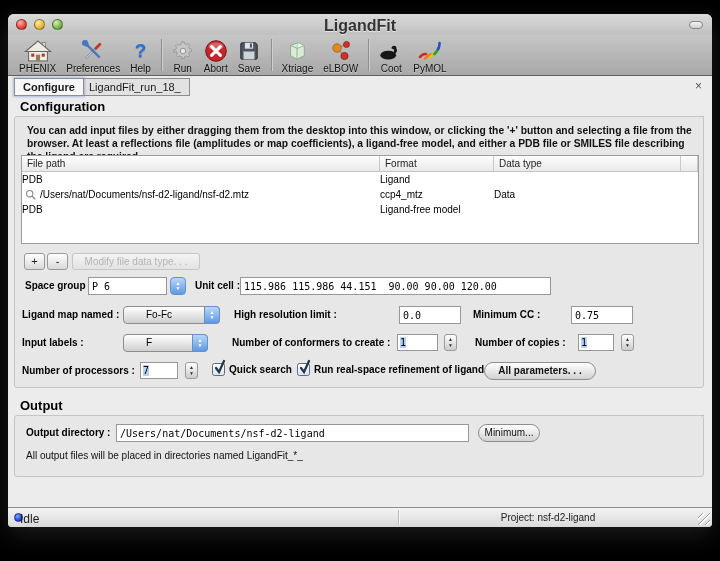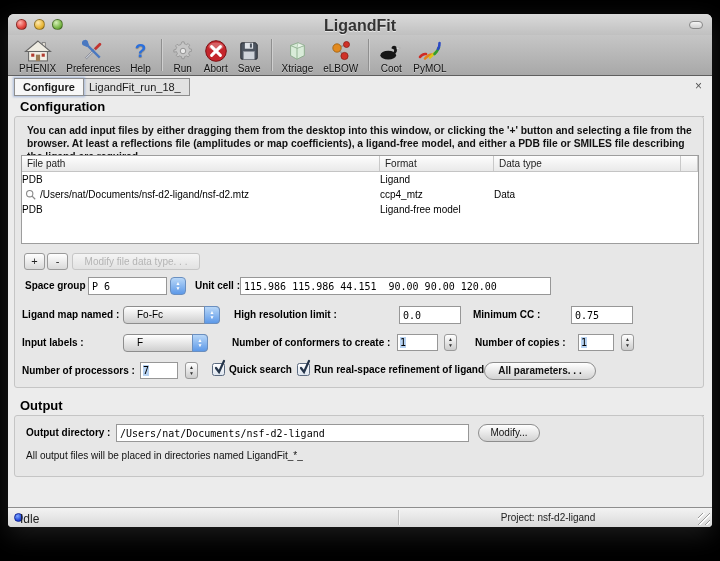--- a/index.html
+++ b/index.html
@@ -93,21 +93,21 @@
     font-size:10px; padding:0 3px; color:#000; }
   .spin-field { position:absolute; height:17px; border:1px solid #979797; background:#fff;
     font-family:"DejaVu Sans Mono",monospace; font-size:10px; line-height:15px; padding:0 2px; }
   .spin-field .sel { background:#b6d2f2; }
   .stepper-blue { position:absolute; width:16px; height:18px; border:1px solid #6a8fc0;
     border-radius:4px; background:linear-gradient(#b8d7f8,#5d99e8);
     display:flex; flex-direction:column; align-items:center; justify-content:center;
     color:#fff; font-size:5px; line-height:5px; cursor:default; }
   .combo { position:absolute; height:18px; border:1px solid #8d8d8d; border-radius:4px;
     background:linear-gradient(#ffffff,#cfcfcf); font-size:10px; line-height:16px;
-    padding-left:13px; color:#000; cursor:default; }
+    padding-left:22px; color:#000; cursor:default; }
   .combo .cap { position:absolute; right:-1px; top:-1px; width:16px; height:18px;
     border:1px solid #6a8fc0; border-radius:0 4px 4px 0;
     background:linear-gradient(#b8d7f8,#5d99e8); display:flex; flex-direction:column;
     align-items:center; justify-content:center; color:#fff; font-size:5px; line-height:5px; }
   .spinner { position:absolute; width:13px; height:17px; border:1px solid #9a9a9a;
     border-radius:3px; background:linear-gradient(#ffffff,#cccccc);
     display:flex; flex-direction:column; align-items:center; justify-content:center;
     color:#333; font-size:5px; line-height:5.5px; cursor:default; }
   .checkbox { position:absolute; width:13px; height:13px; border:1px solid #5c6b80;
     border-radius:2.5px; background:linear-gradient(#ffffff,#dde4ee); }
@@ -366,21 +366,21 @@
     </div>
     <div class="cb-label" style="left:299px; top:245px;">Run real-space refinement of ligand</div>
     <div class="pill-btn" style="left:469px; top:245px; width:112px;">All parameters. . .</div>
   </div>
 
   <div class="section-header" id="output-header">Output</div>
 
   <div class="panel" id="panel-output">
     <div class="flabel" style="left:11px; top:8px;">Output directory :</div>
     <input class="tfield" style="left: 101px; top: 8px; width: 353px;" value="/Users/nat/Documents/nsf-d2-ligand">
-    <div class="pill-btn" style="left:463px; top:8px; width:62px; font-weight:normal;">Modify...</div>
+    <div class="pill-btn" style="left:463px; top:8px; width:62px; font-weight:normal;">Minimum...</div>
     <div style="position:absolute; left:11px; top:34px; font-size:10px; color:#111;">All output files will be placed in directories named LigandFit_*_</div>
   </div>
 
   <div id="statusbar">
     <div id="status-dot"></div>
     <div id="status-text">Idle</div>
     <div id="status-sep"></div>
     <div id="status-project">Project: nsf-d2-ligand</div>
     <div id="resize-grip"></div>
   </div>

